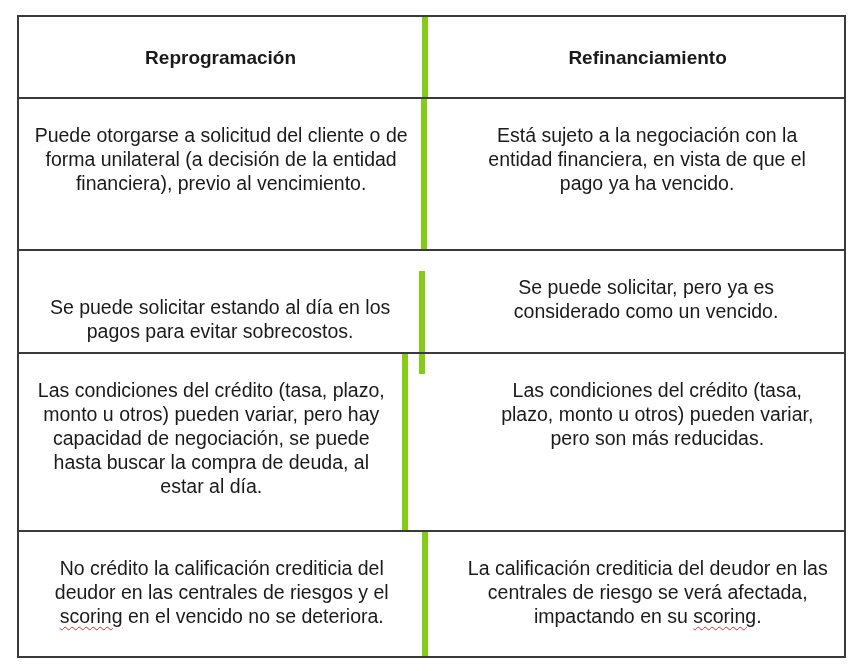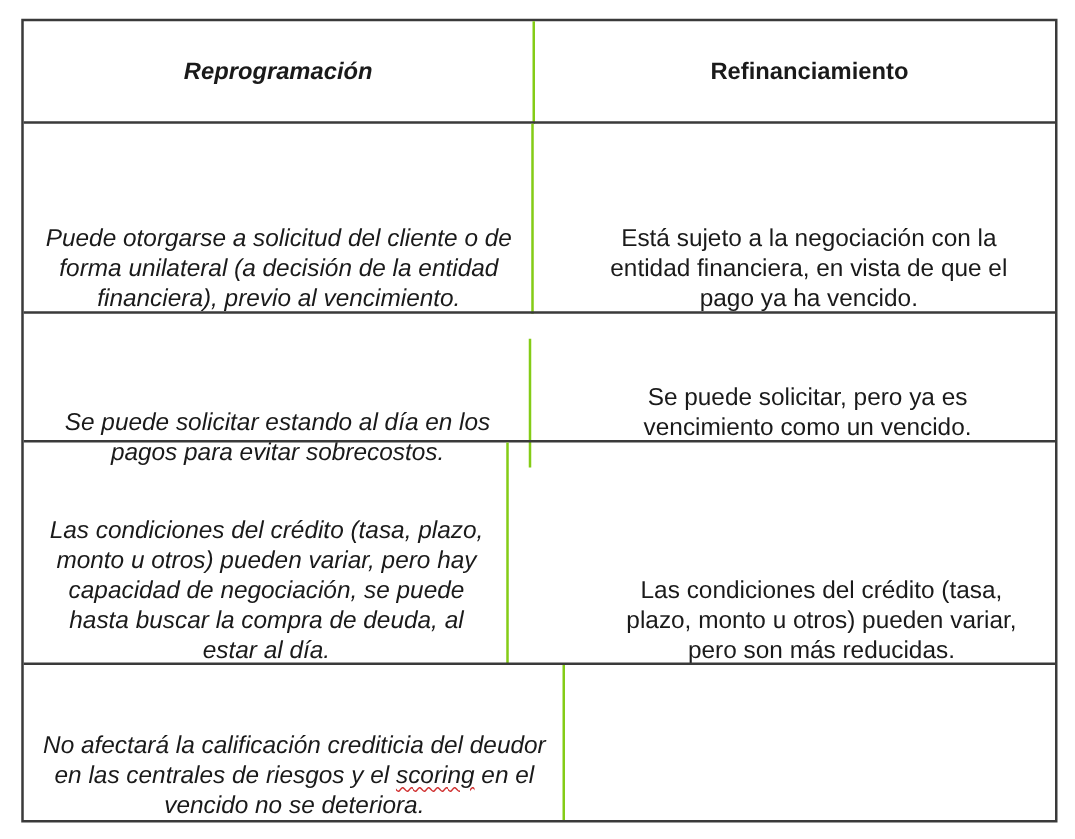--- a/index.html
+++ b/index.html
@@ -37,39 +37,37 @@
       height: 100%;
       display: flex;
       justify-content: center;
       text-align: center;
       font-size: 19.5px;
       line-height: 24px;
       padding: 0 10px;
     }
     .cell.left {
       width: 433px;
-      border-right: 2px solid #84cc16;
-      font-style: italic;
+      border-right: 6px solid #84cc16;
     }
     .cell.right {
       width: 416px;
       margin-left: 23px;
     }
     .row.bordered {
       border-top: 2px solid #3a3a3a;
     }
     .header .cell {
       align-items: center;
       font-weight: bold;
       font-size: 19px;
       padding-top: 0;
     }
     .body-cell {
       padding-top: 24px;
-      align-items: flex-end;
     }
     .spell {
       text-decoration: underline wavy #d03030;
       text-decoration-thickness: 1px;
       text-underline-offset: 3px;
     }
   </style>
 </head>
 <body>
 
@@ -91,32 +89,35 @@
     <div class="cell right body-cell" style="padding-left:28px;padding-right:28px;border-radius:24px;">
       <span>Está sujeto a la negociación con la entidad financiera, en vista de que el pago ya ha vencido.</span>
     </div>
   </div>
 
   <div class="row bordered" style="top:232px; height:105px;">
     <div class="cell left body-cell" style="padding-left:18px;padding-right:16px;margin-top:20px;">
       <span>Se puede solicitar estando al día en los pagos para evitar sobrecostos.</span>
     </div>
     <div class="cell right body-cell" style="padding-left:60px;padding-right:60px;">
-      <span>Se puede solicitar, pero ya es vencimiento como un vencido.</span>
+      <span>Se puede solicitar, pero ya es considerado como un vencido.</span>
     </div>
   </div>
 
   <div class="row bordered" style="top:335px; height:180px;gap:40px;">
     <div class="cell left body-cell" style="padding-left:14px;padding-right:12px;">
       <span>Las condiciones del crédito (tasa, plazo, monto u otros) pueden variar, pero hay capacidad de negociación, se puede hasta buscar la compra de deuda, al estar al día.</span>
     </div>
     <div class="cell right body-cell" style="padding-left:16px;padding-right:16px;">
       <span>Las condiciones del crédito (tasa, plazo, monto u otros) pueden variar, pero son más reducidas.</span>
     </div>
   </div>
 
   <div class="row bordered" style="top:513px; height:126px;">
     <div class="cell left body-cell" style="padding-left:14px;padding-right:12px;">
-      <span><span>No afectará la calificación crediticia del deudor en las centrales de riesgos y el </span><span class="spell">scoring</span><span> en el vencido no se deteriora.</span></span>
+      <span><span>No crédito la calificación crediticia del deudor en las centrales de riesgos y el </span><span class="spell">scoring</span><span> en el vencido no se deteriora.</span></span>
+    </div>
+    <div class="cell right body-cell" style="padding-left:8px;padding-right:8px;">
+      <span><span>La calificación crediticia del deudor en las centrales de riesgo se verá afectada, impactando en su </span><span class="spell">scoring</span><span>.</span></span>
     </div>
   </div>
 
 </div>
 
 </body></html>

